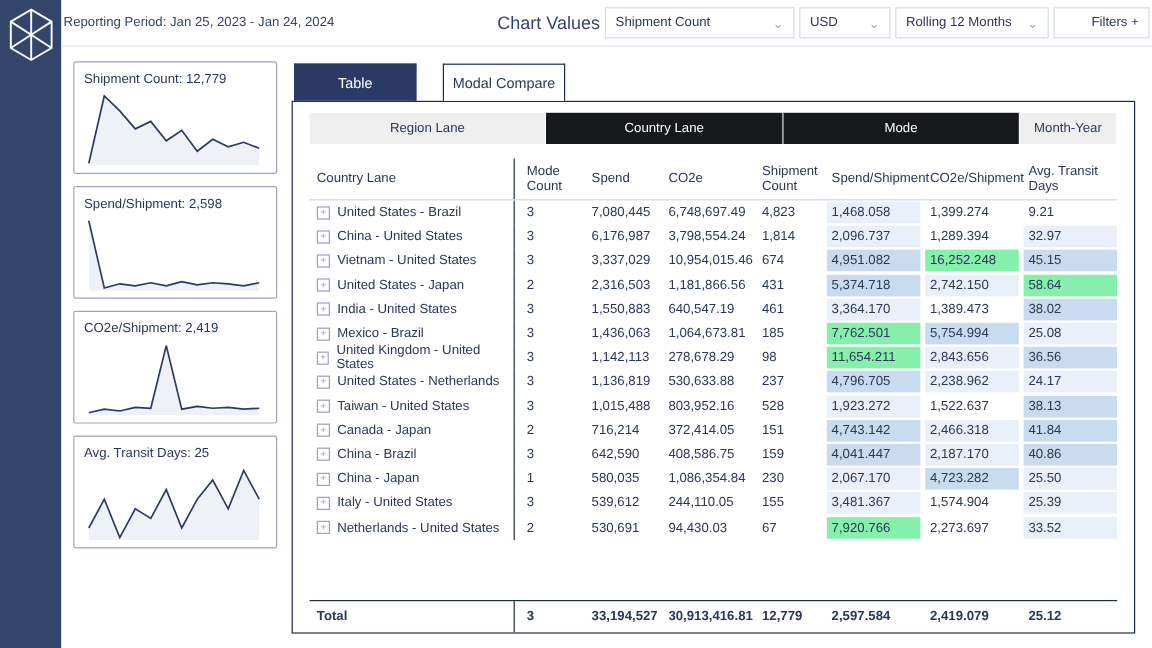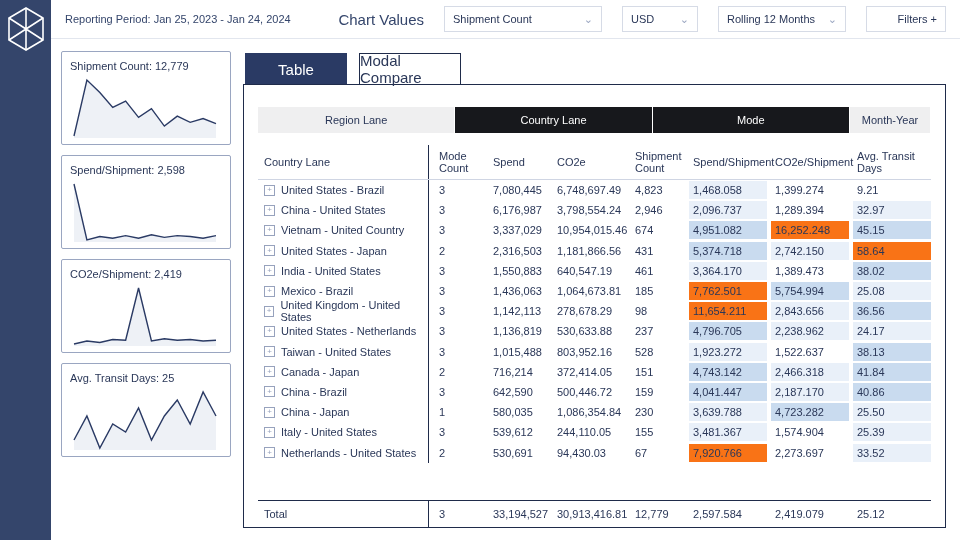--- a/index.html
+++ b/index.html
@@ -1,57 +1,57 @@
 <!DOCTYPE html>
 <html><head>
 <meta charset="utf-8">
 <style>
   html,body{margin:0;padding:0;font-family:"Segoe UI",Arial,sans-serif;font-size:11px;color:#1f2b4a;background:#fff}
   .app{width:960px;height:540px;display:flex}
   .rail{width:72px;background:#34456b;padding-top:6px;display:flex;justify-content:center}
   .logo{color:#fff}
   .main{flex:1;display:flex;flex-direction:column}
-  .topbar{height:38px;display:flex;align-items:center;padding:0 14px;gap:20px;color:#34456b;border-bottom:1px solid #e2e6ee}
+  .topbar{height:38px;display:flex;align-items:center;padding:0 2px;gap:4px;color:#34456b;border-bottom:1px solid #e2e6ee}
   .period{font-size:11px;color:#34456b}
   .spacer{flex:1}
   .lbl{font-size:15px;color:#34456b}
   .sel{display:flex;align-items:center;justify-content:space-between;height:24px;border:1px solid #d6dbe6;padding:0 8px;color:#2a3758;background:#fff;font-size:11px}
   .sel .chev{margin-left:8px;color:#9aa6c1}
   .body{flex:1;display:flex;gap:12px;padding:12px 14px 12px 10px;overflow:hidden}
   .cards{width:170px;display:flex;flex-direction:column;gap:10px}
   .card{border:1px solid #9aa6c1;border-radius:2px;padding:8px 8px 4px 8px;color:#2a3758}
   .card .title{font-size:11px;margin-bottom:4px;white-space:nowrap}
   .content{flex:1;display:flex;flex-direction:column;border:1px solid #1f2b4a}
   .tabs{display:flex;height:32px;align-items:flex-end;margin:-33px 0 0 0;padding:0 1px}
-  .tab{height:30px;width:100px;border:1px solid #1f2b4a;border-bottom:none;display:flex;align-items:center;justify-content:center;background:#fff;color:#2a3758;font-size:15px;margin-right:12px}
+  .tab{height:30px;width:100px;border:1px solid #1f2b4a;border-bottom:none;display:flex;align-items:center;justify-content:center;background:#fff;color:#2a3758;font-size:12px;margin-right:22px}
   .tab.active{background:#2a3a64;color:#fff;border-color:#2a3a64}
-  .wrap{padding:23px 14px 0 14px;display:flex;flex-direction:column;flex:1;overflow:hidden}
+  .wrap{padding:10px 14px 0 14px;display:flex;flex-direction:column;flex:1;overflow:hidden}
   .seg{display:flex;height:26px}
   .seg div{flex:1;display:flex;align-items:center;justify-content:center;background:#efeff0;color:#2a3758;font-size:11px;border-right:1px solid #fff}
   .seg div.a{background:#17181c;color:#fff}
   .thead,.tr{display:flex;align-items:center;font-size:11px}
   .thead{margin-top:12px;color:#2a3758;height:34px;border-bottom:1px solid #cfd5e3}
   .thead .cell{font-weight:400}
   .cell{padding:3px 4px;box-sizing:border-box}
   .c-lane{width:170px;padding-left:6px}
   .c-mode{width:54px;text-align:left}
   .c-spend{width:64px;text-align:left}
   .c-co2{width:78px;text-align:left}
   .c-ship{width:54px;text-align:left}
   .c-g{width:78px;text-align:left;margin-left:4px}
   .rows{flex:1;overflow:hidden}
   .tr{height:20.2px;color:#2a3758}
   .lane{display:flex;align-items:center;gap:6px}
   .exp{width:9px;height:9px;border:1px solid #97a2bd;display:inline-flex;align-items:center;justify-content:center;font-size:8px;line-height:8px;color:#97a2bd}
   .vdiv{border-right:1px solid #1f2b4a;height:100%;margin-right:6px}
-  .total{border-top:1px solid #1f2b4a;font-weight:400;height:26px}
+  .total{border-top:1px solid #1f2b4a;font-weight:700;height:26px}
   svg.spark{display:block}
   .heat-l{background:#e9f0f9}
   .heat-m{background:#c9dbef}
-  .heat-d{background:#f97316}
+  .heat-d{background:#86efac}
 </style>
 </head>
 <body>
 
 <div class="app">
   <div class="rail">
     <div class="logo">
       <svg width="40" height="46" viewBox="0 0 40 46">
           <g fill="none" stroke="#fff" stroke-width="1.6">
             <path d="M20 2 L37 12 L37 34 L20 44 L3 34 L3 12 Z"></path>
@@ -164,30 +164,30 @@
                   <div class="cell c-lane">
                     <span class="lane">
                       <span class="exp">+</span>
                       <span>China - United States</span>
                     </span>
                   </div>
                   <div class="vdiv"></div>
                   <div class="cell c-mode">3</div>
                   <div class="cell c-spend">6,176,987</div>
                   <div class="cell c-co2">3,798,554.24</div>
-                  <div class="cell c-ship">2,946</div>
+                  <div class="cell c-ship">1,814</div>
                   <div class="cell c-g heat-l">2,096.737</div>
                   <div class="cell c-g ">1,289.394</div>
                   <div class="cell c-g heat-l">32.97</div>
                 </div>
                 <div class="tr">
                   <div class="cell c-lane">
                     <span class="lane">
                       <span class="exp">+</span>
-                      <span>Vietnam - United Country</span>
+                      <span>Vietnam - United States</span>
                     </span>
                   </div>
                   <div class="vdiv"></div>
                   <div class="cell c-mode">3</div>
                   <div class="cell c-spend">3,337,029</div>
                   <div class="cell c-co2">10,954,015.46</div>
                   <div class="cell c-ship">674</div>
                   <div class="cell c-g heat-m">4,951.082</div>
                   <div class="cell c-g heat-d">16,252.248</div>
                   <div class="cell c-g heat-m">45.15</div>
@@ -307,39 +307,39 @@
                 <div class="tr">
                   <div class="cell c-lane">
                     <span class="lane">
                       <span class="exp">+</span>
                       <span>China - Brazil</span>
                     </span>
                   </div>
                   <div class="vdiv"></div>
                   <div class="cell c-mode">3</div>
                   <div class="cell c-spend">642,590</div>
-                  <div class="cell c-co2">500,446.72</div>
+                  <div class="cell c-co2">408,586.75</div>
                   <div class="cell c-ship">159</div>
                   <div class="cell c-g heat-m">4,041.447</div>
                   <div class="cell c-g heat-l">2,187.170</div>
                   <div class="cell c-g heat-m">40.86</div>
                 </div>
                 <div class="tr">
                   <div class="cell c-lane">
                     <span class="lane">
                       <span class="exp">+</span>
                       <span>China - Japan</span>
                     </span>
                   </div>
                   <div class="vdiv"></div>
                   <div class="cell c-mode">1</div>
                   <div class="cell c-spend">580,035</div>
                   <div class="cell c-co2">1,086,354.84</div>
                   <div class="cell c-ship">230</div>
-                  <div class="cell c-g heat-l">3,639.788</div>
+                  <div class="cell c-g heat-l">2,067.170</div>
                   <div class="cell c-g heat-m">4,723.282</div>
                   <div class="cell c-g heat-l">25.50</div>
                 </div>
                 <div class="tr">
                   <div class="cell c-lane">
                     <span class="lane">
                       <span class="exp">+</span>
                       <span>Italy - United States</span>
                     </span>
                   </div>

